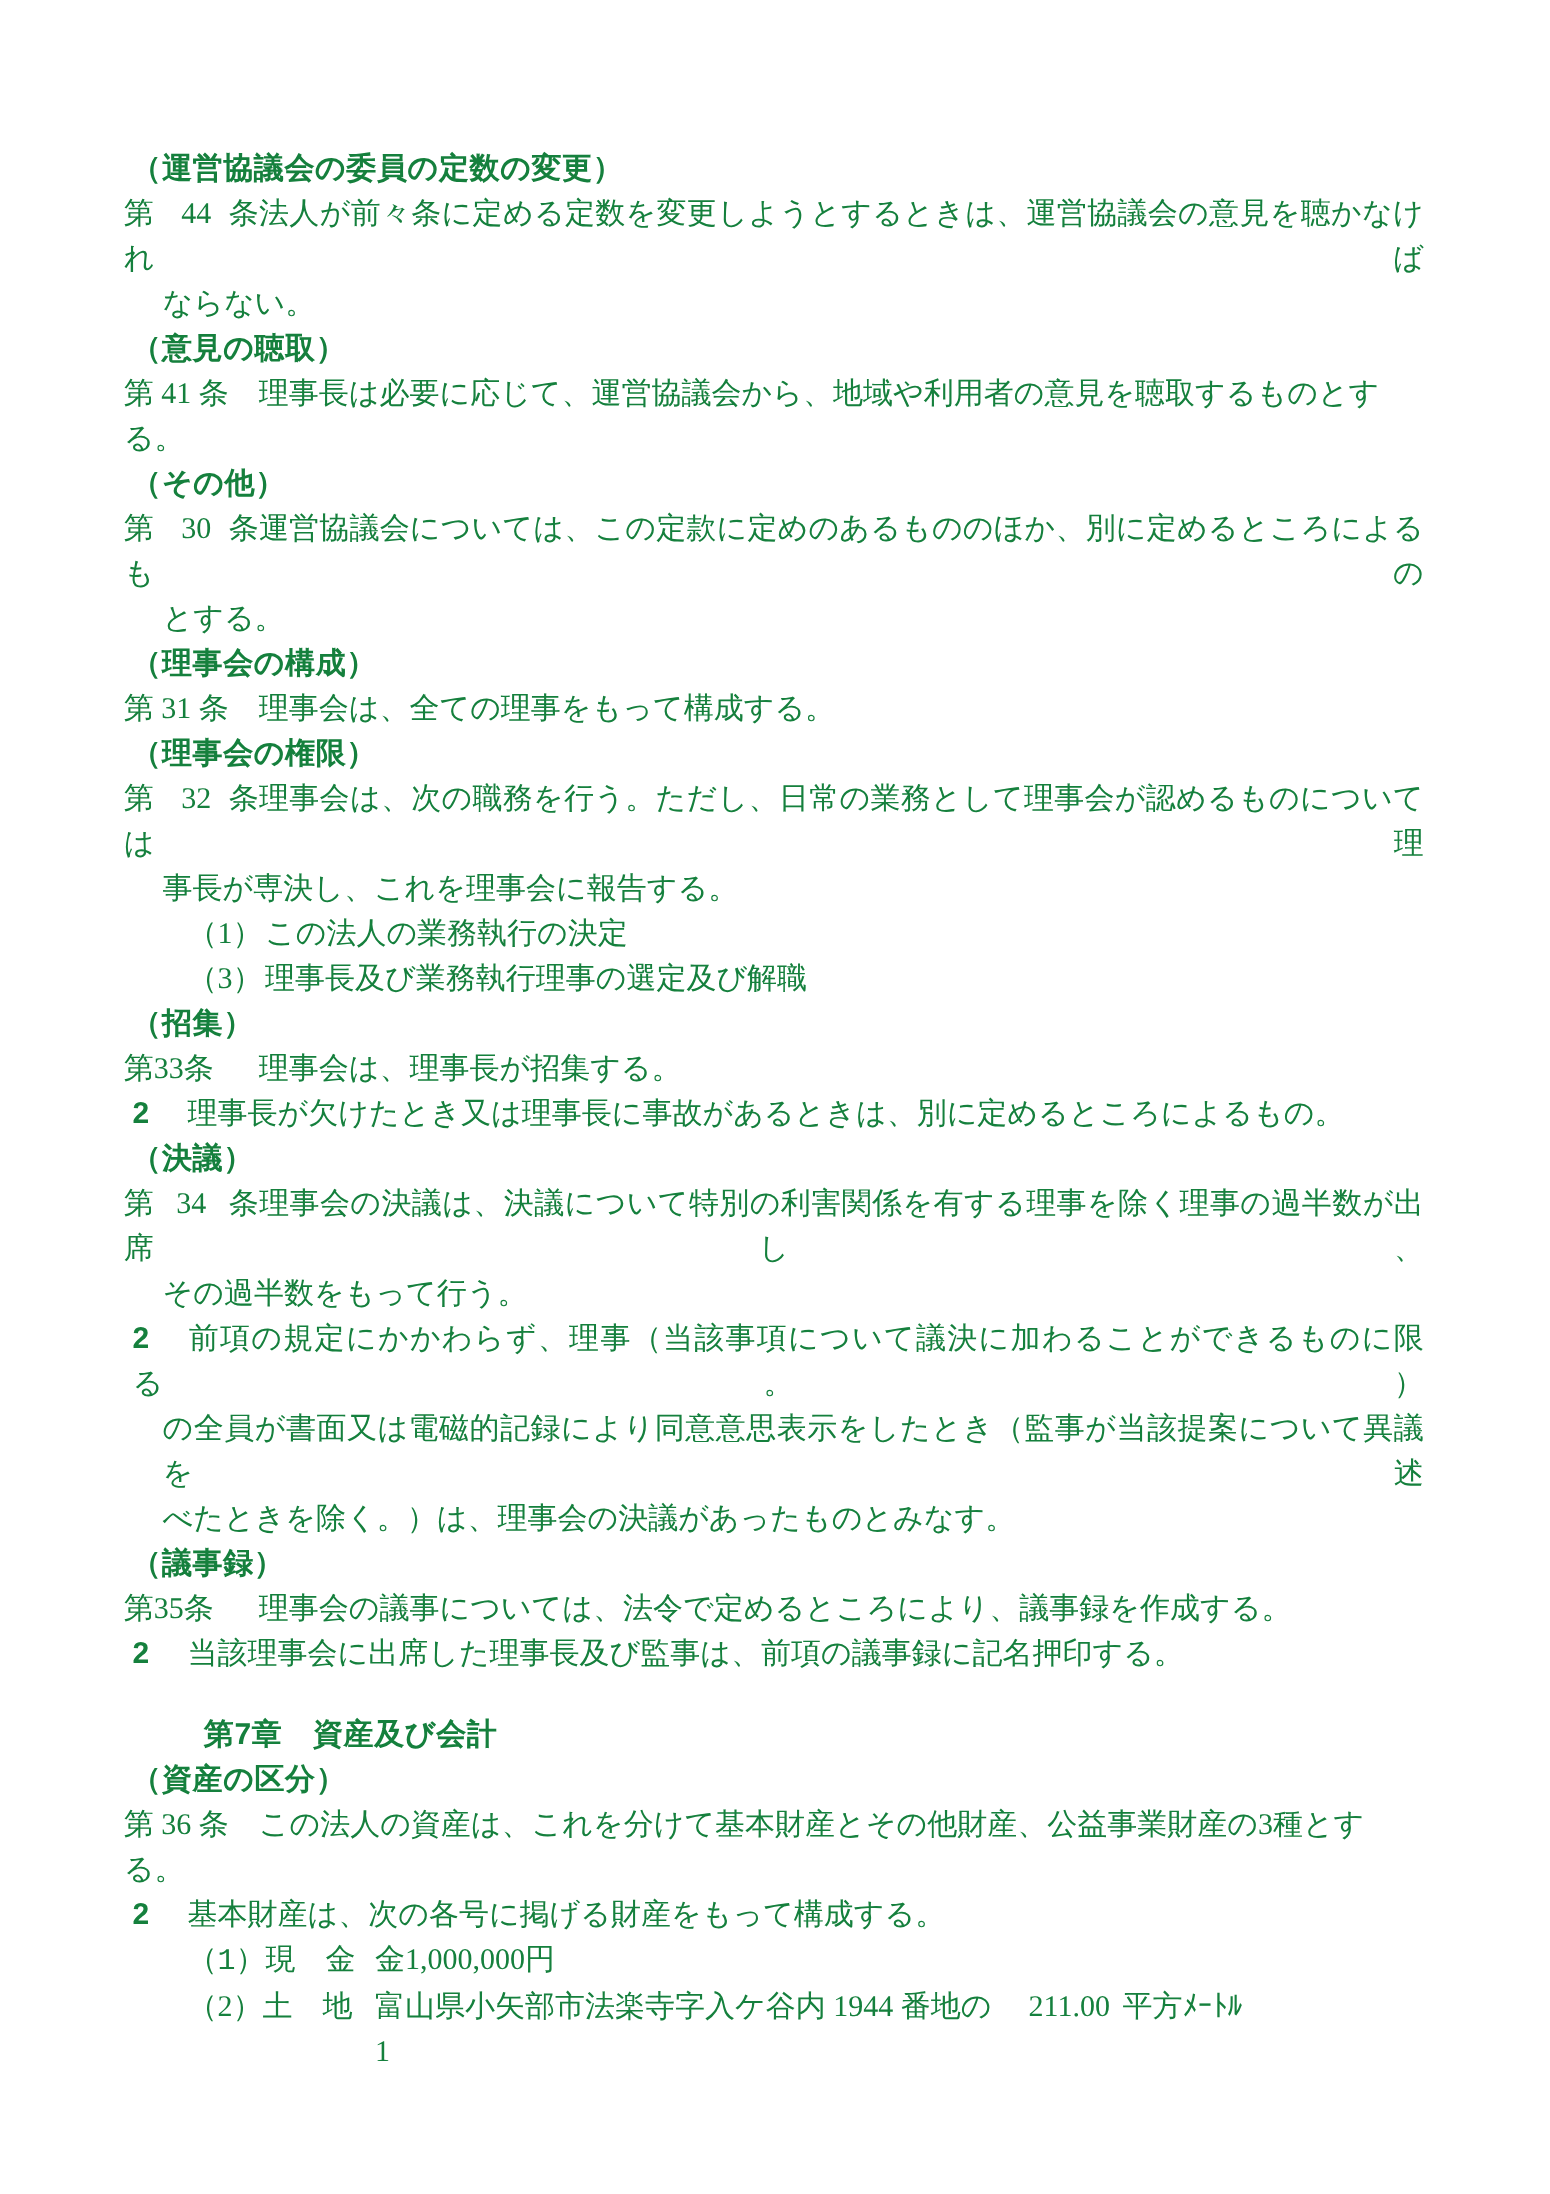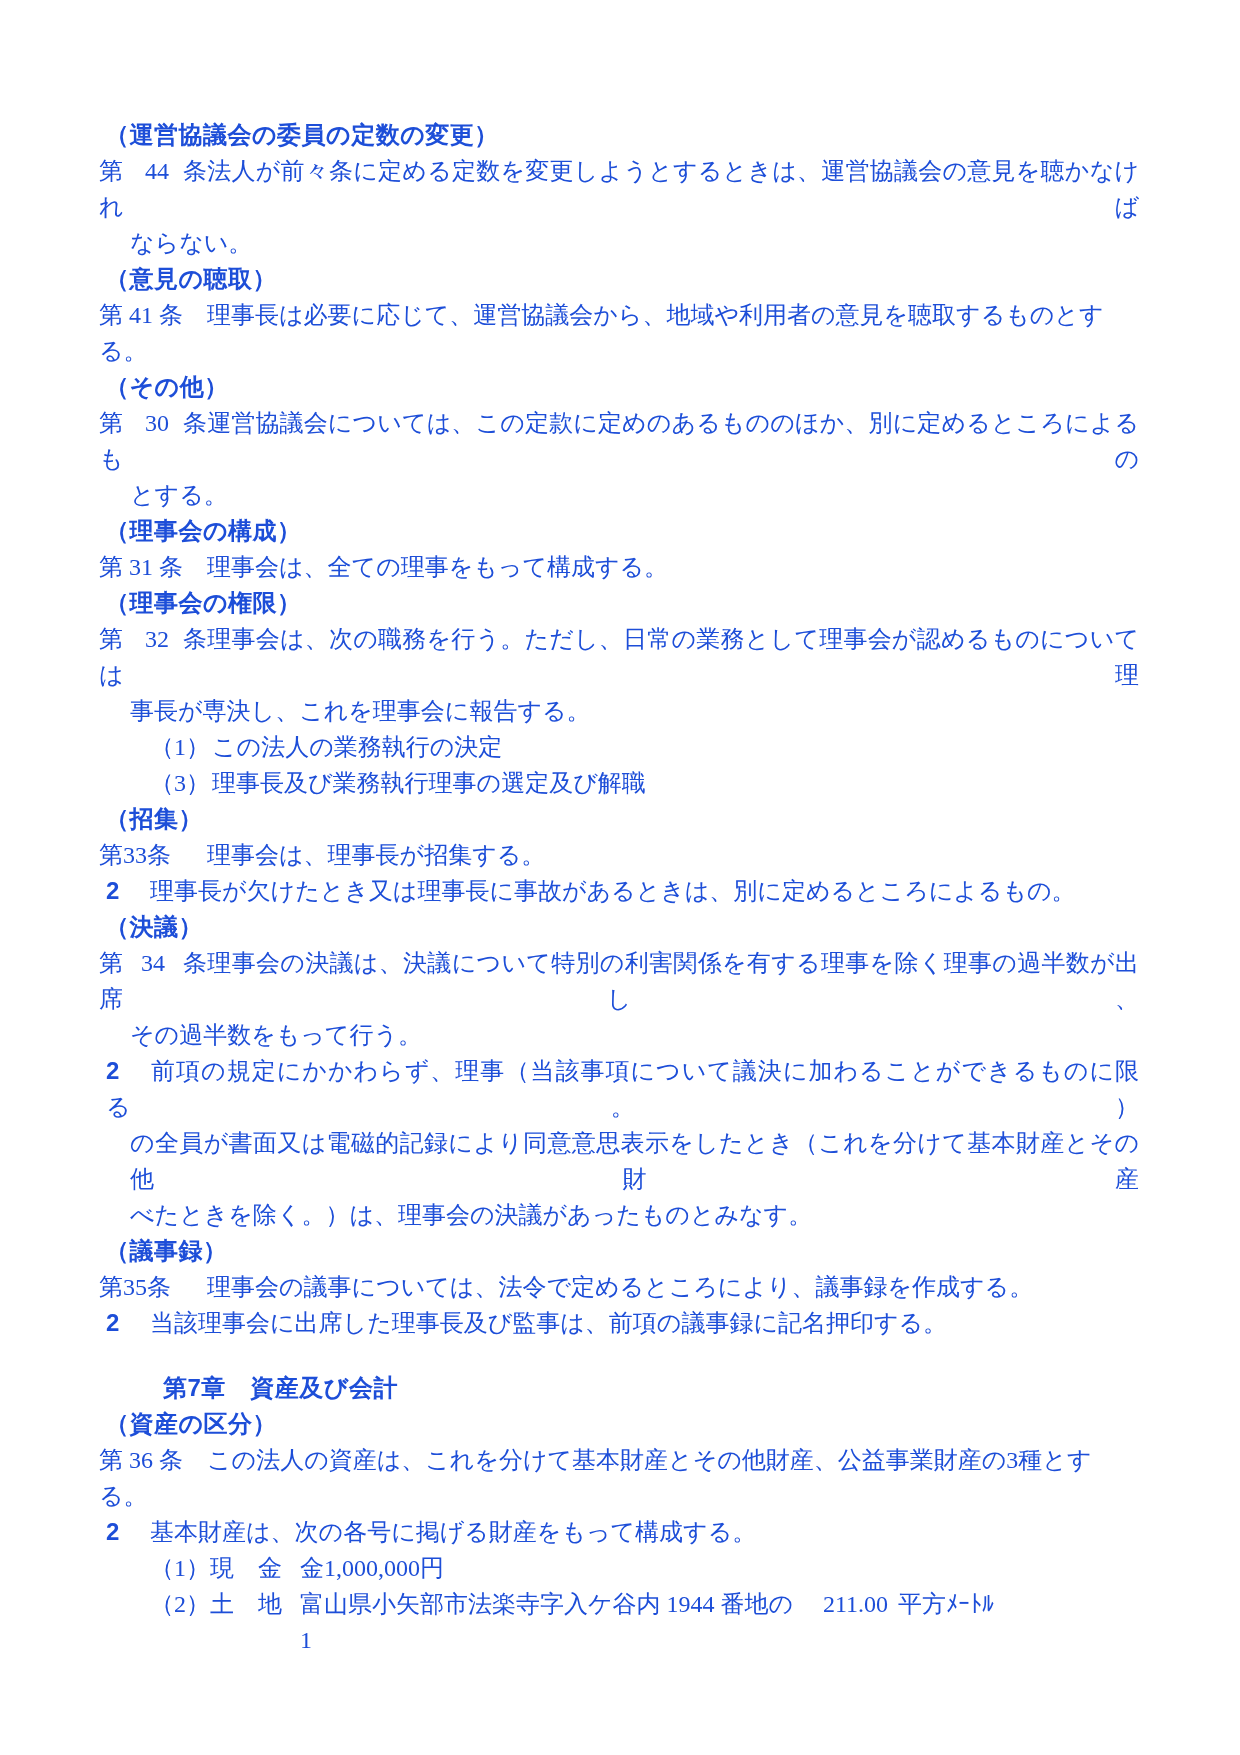--- a/index.html
+++ b/index.html
@@ -7,21 +7,21 @@
     position: relative;
     width: 1240px;
     height: 1678px;
     margin: 0 auto;
     background: #ffffff;
     box-sizing: border-box;
     padding: 117px 101px 0 99px;
     font-family: "Liberation Serif", serif;
     font-size: 24px;
     line-height: 36px;
-    color: #1d4ed8;
+    color: #15803d;
     overflow: hidden;
   }
   .line { min-height: 36px; }
   
   .heading {
     font-family: "Liberation Sans", sans-serif;
     font-weight: 700;
     padding-left: 6px;
     letter-spacing: 0.5px;
   }
@@ -38,21 +38,21 @@
   .item1 { padding-left: 51px; }
   .item1 .marker { display: inline-block; width: 62px; }
   .item2 { padding-left: 7px; }
   .item2 .num2 {
     display: inline-block;
     width: 44px;
     font-family: "Liberation Sans", sans-serif;
     font-weight: 700;
   }
   .labeled { padding-left: 51px; }
-  .labeled .lbl { display: inline-block; width: 150px; }
+  .labeled .lbl { display: inline-block; width: 150px; font-family: Liberation Mono, monospace; }
   .land { display: flex; padding-left: 51px; }
   .land .lbl { flex: none; width: 150px; }
   .land .addr { flex: none; width: 498px; }
   .land .area { flex: none; width: 90px; text-align: right; }
   .land .unit { flex: none; margin-left: 10px; }
   
   .full {
     text-align: justify;
     text-align-last: justify;
   }
@@ -77,21 +77,21 @@
       <div class="line cont">事長が専決し、これを理事会に報告する。</div>
       <div class="line item1"><span class="marker">（1）</span><span>この法人の業務執行の決定</span></div>
       <div class="line item1"><span class="marker">（3）</span><span>理事長及び業務執行理事の選定及び解職</span></div>
       <div class="line heading">（招集）</div>
       <div class="line article"><span class="artnum">第33条</span><span class="arttext">理事会は、理事長が招集する。</span></div>
       <div class="line item2"><span class="num2">2</span><span>理事長が欠けたとき又は理事長に事故があるときは、別に定めるところによるもの。</span></div>
       <div class="line heading">（決議）</div>
       <div class="line article full"><span class="artnum">第34条</span><span class="arttext">理事会の決議は、決議について特別の利害関係を有する理事を除く理事の過半数が出席し、</span></div>
       <div class="line cont">その過半数をもって行う。</div>
       <div class="line item2 full"><span class="num2">2</span><span>前項の規定にかかわらず、理事（当該事項について議決に加わることができるものに限る。）</span></div>
-      <div class="line cont full">の全員が書面又は電磁的記録により同意意思表示をしたとき（これを分けて基本財産とその他財産</div>
+      <div class="line cont full">の全員が書面又は電磁的記録により同意意思表示をしたとき（監事が当該提案について異議を述</div>
       <div class="line cont">べたときを除く。）は、理事会の決議があったものとみなす。</div>
       <div class="line heading">（議事録）</div>
       <div class="line article"><span class="artnum">第35条</span><span class="arttext">理事会の議事については、法令で定めるところにより、議事録を作成する。</span></div>
       <div class="line item2"><span class="num2">2</span><span>当該理事会に出席した理事長及び監事は、前項の議事録に記名押印する。</span></div>
       <div class="line chapter">第7章　資産及び会計</div>
       <div class="line heading">（資産の区分）</div>
       <div class="line article"><span class="artnum">第 36 条</span><span class="arttext">この法人の資産は、これを分けて基本財産とその他財産、公益事業財産の3種とする。</span></div>
       <div class="line item2"><span class="num2">2</span><span>基本財産は、次の各号に掲げる財産をもって構成する。</span></div>
       <div class="line labeled"><span class="lbl">（1）現　金</span><span class="val">金1,000,000円</span></div>
       <div class="line land">

